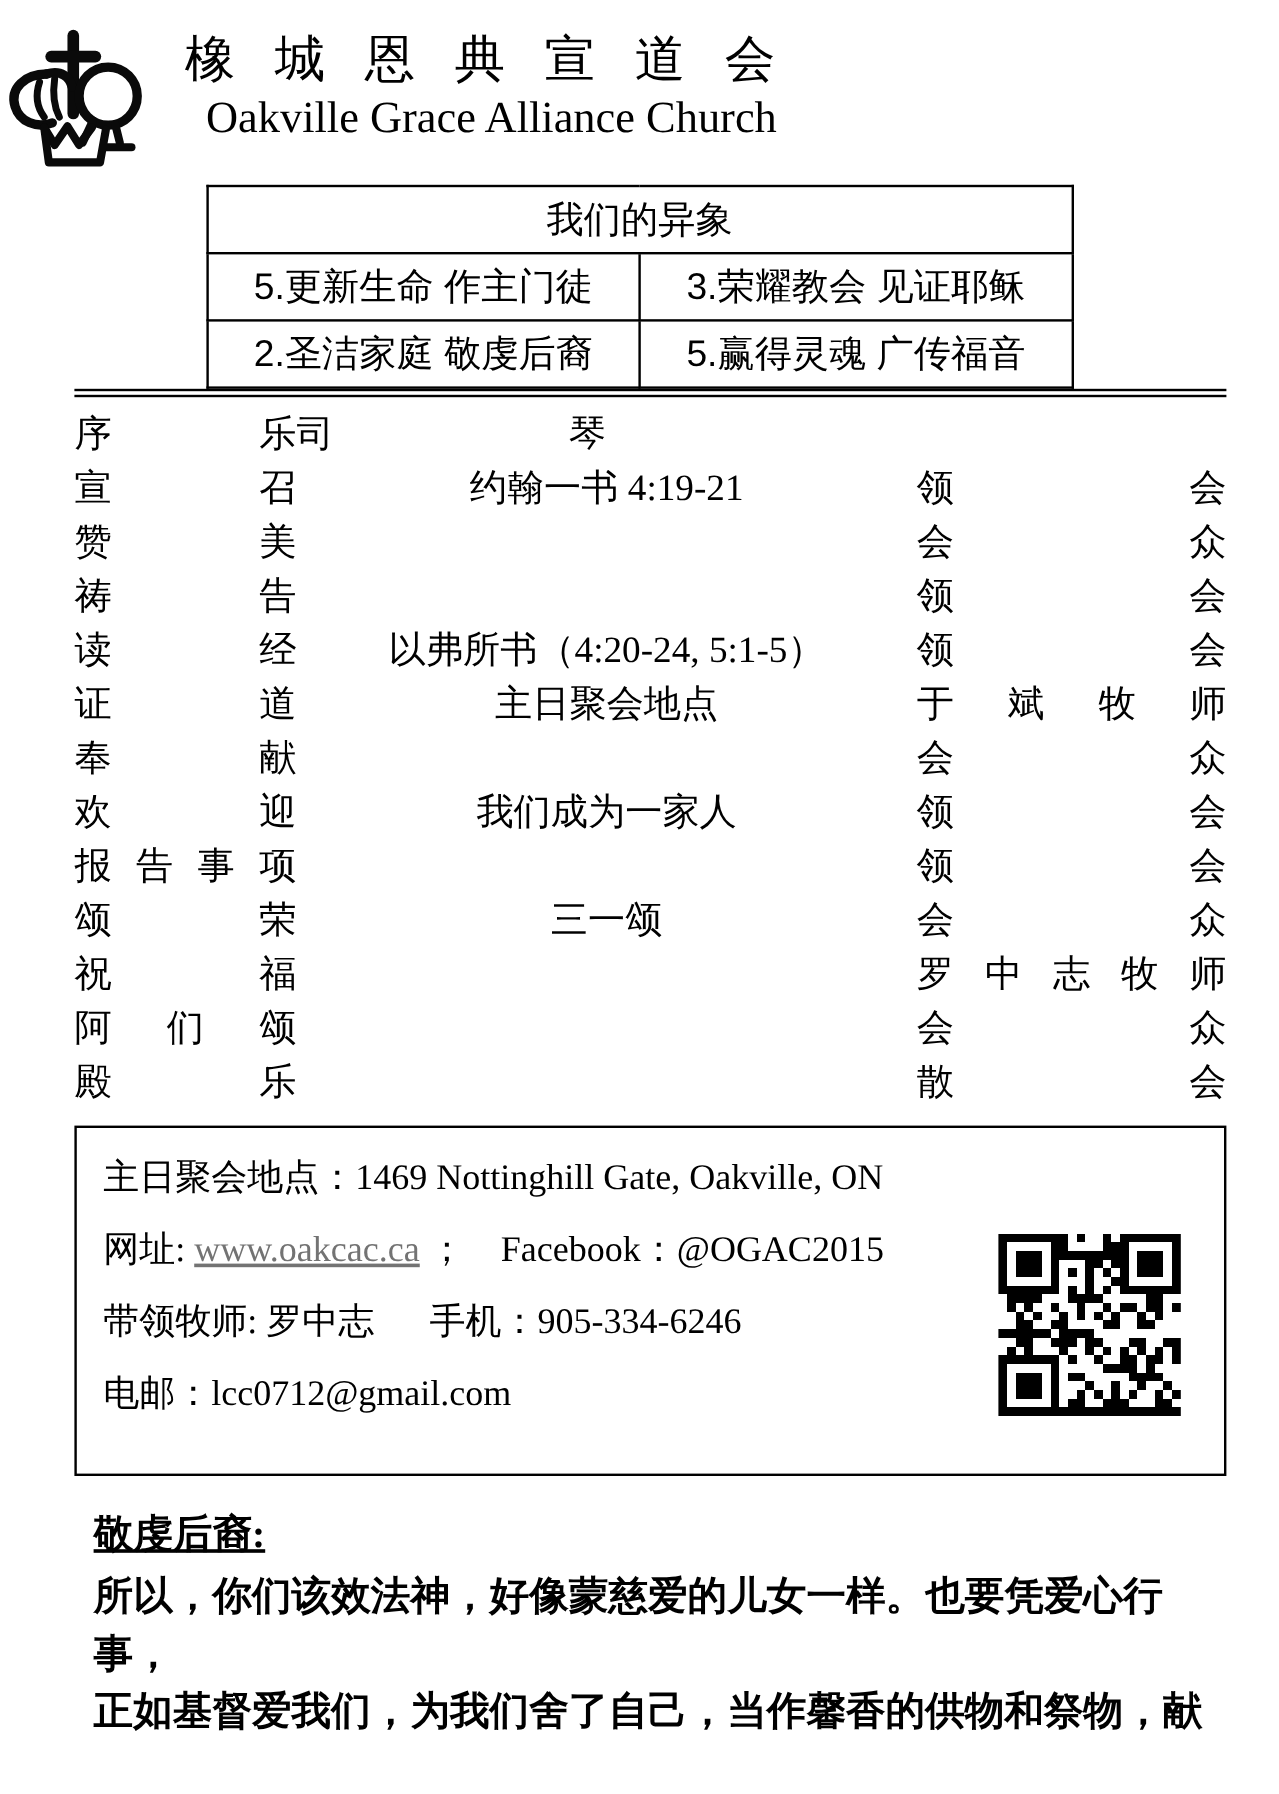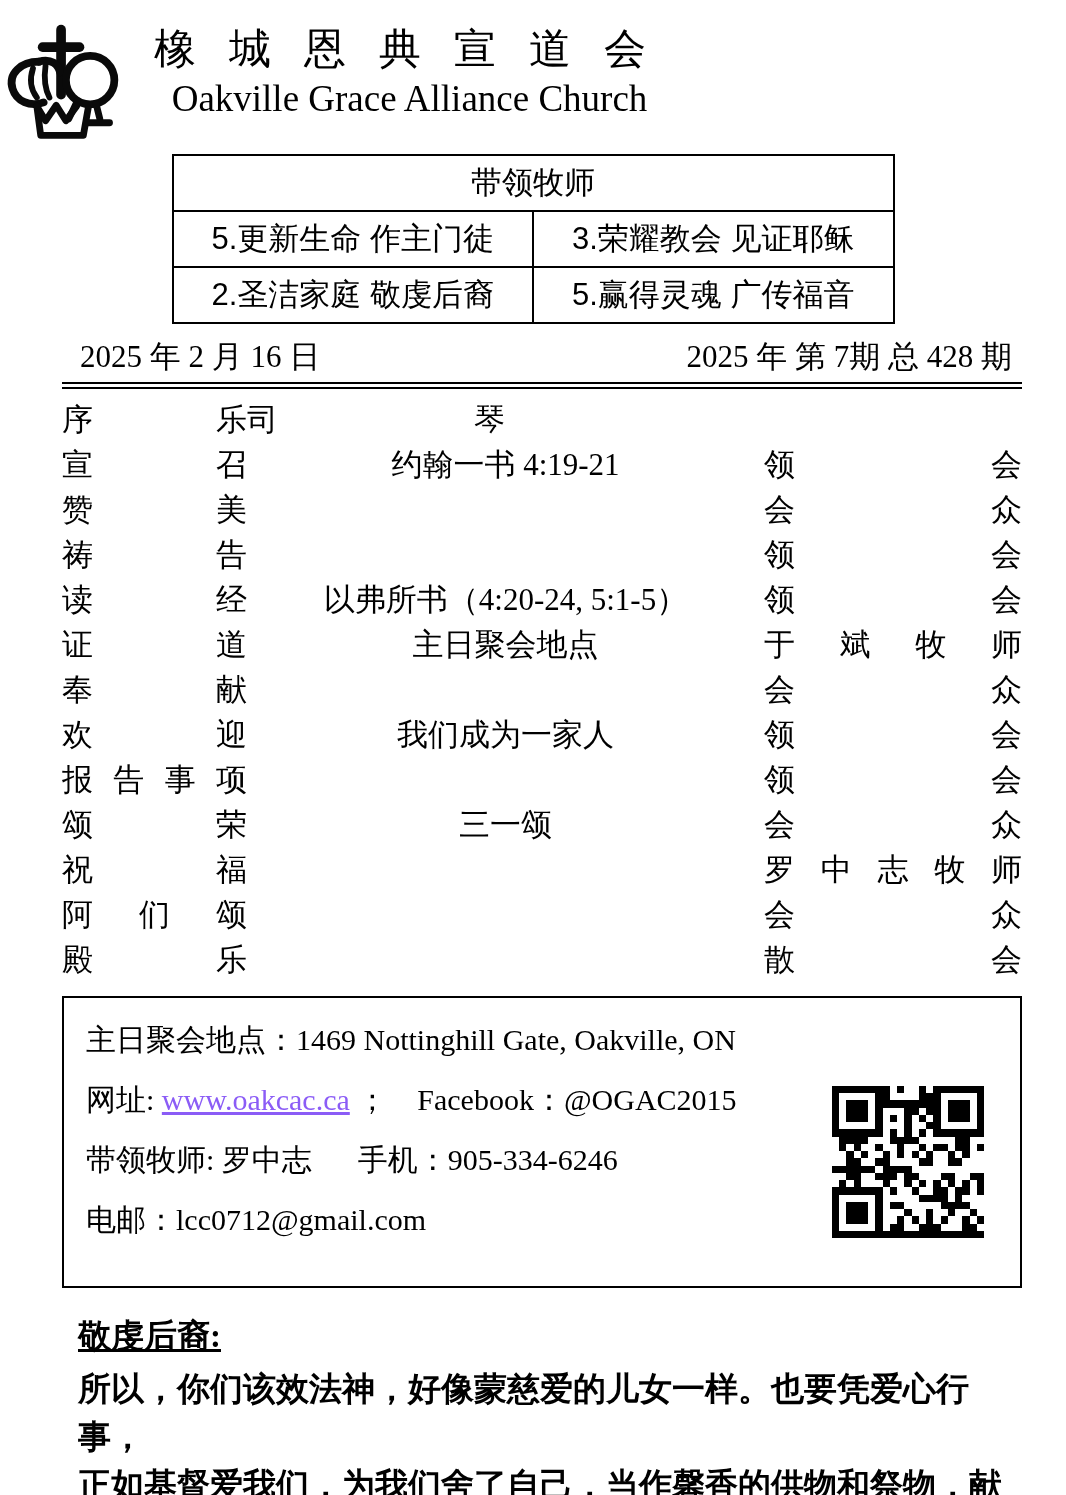--- a/index.html
+++ b/index.html
@@ -43,21 +43,21 @@
   .sv-role{width:258px;flex:0 0 auto;}
   .spread{display:flex;justify-content:space-between;}
 
   
   .contact-box{
     margin:14px 44px 0 62px;border:2px solid #000;position:relative;
     padding:24px 200px 24px 22px;font-size:30px;
   }
   .contact-line{margin-bottom:24px;line-height:36px;white-space:nowrap;}
   .contact-line:last-child{margin-bottom:0;}
-  .weblink{color:#8b5cf6;text-decoration:underline;}
+  .weblink{color:#737373;text-decoration:underline;}
   .gap-md{display:inline-block;width:30px;}
   .gap-lg{display:inline-block;width:46px;}
   .qr{position:absolute;right:36px;top:88px;width:152px;height:152px;}
 
   
   .verse{margin:26px 58px 0 78px;font-size:33px;font-weight:bold;}
   .verse-heading{text-decoration:underline;display:inline-block;margin-bottom:6px;}
   .verse-line{line-height:48px;}
 </style>
 </head>
@@ -84,41 +84,37 @@
   </svg>
   <div class="titles">
     <div class="title-zh">橡城恩典宣道会</div>
     <div class="title-en">Oakville Grace Alliance Church</div>
   </div>
 </div>
 
 <table class="vision-table">
   <thead>
     <tr>
-        <th colspan="2">带领牧师</th>
+        <th colspan="2">我们的异象</th>
       </tr>
   </thead>
   <tbody>
       <tr>
         <td>5.更新生命 作主门徒</td>
         <td>3.荣耀教会 见证耶稣</td>
       </tr>
       <tr>
         <td>2.圣洁家庭 敬虔后裔</td>
         <td>5.赢得灵魂 广传福音</td>
       </tr>
     </tbody>
 </table>
 
 <div class="main-col">
 
-  <div class="issue-row">
-    <span>2025 年 2 月 16 日</span>
-    <span>2025 年 第 7期 总 428 期</span>
-  </div>
   <div class="double-rule"></div>
 
   <div class="service">
       <div class="service-row">
         <div class="sv-item spread">
           <span>序</span>
           <span>乐</span>
         </div>
         <div class="sv-role spread">
           <span>司</span>

